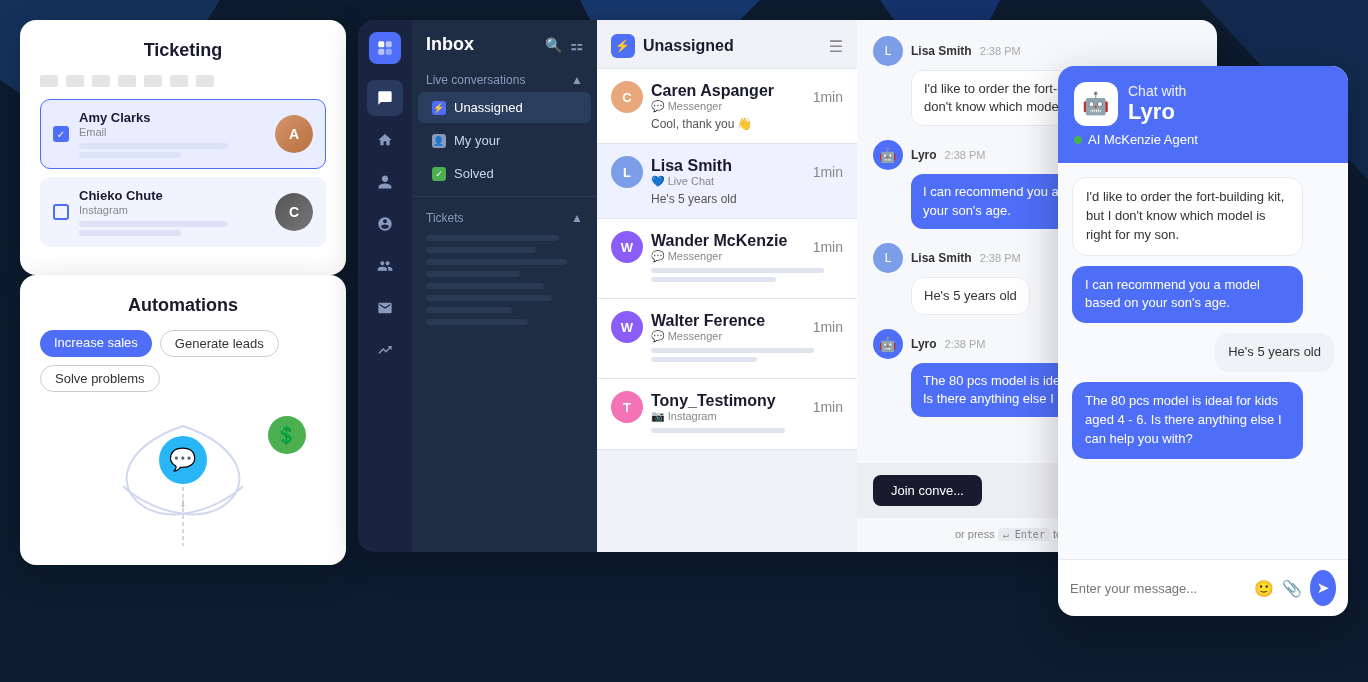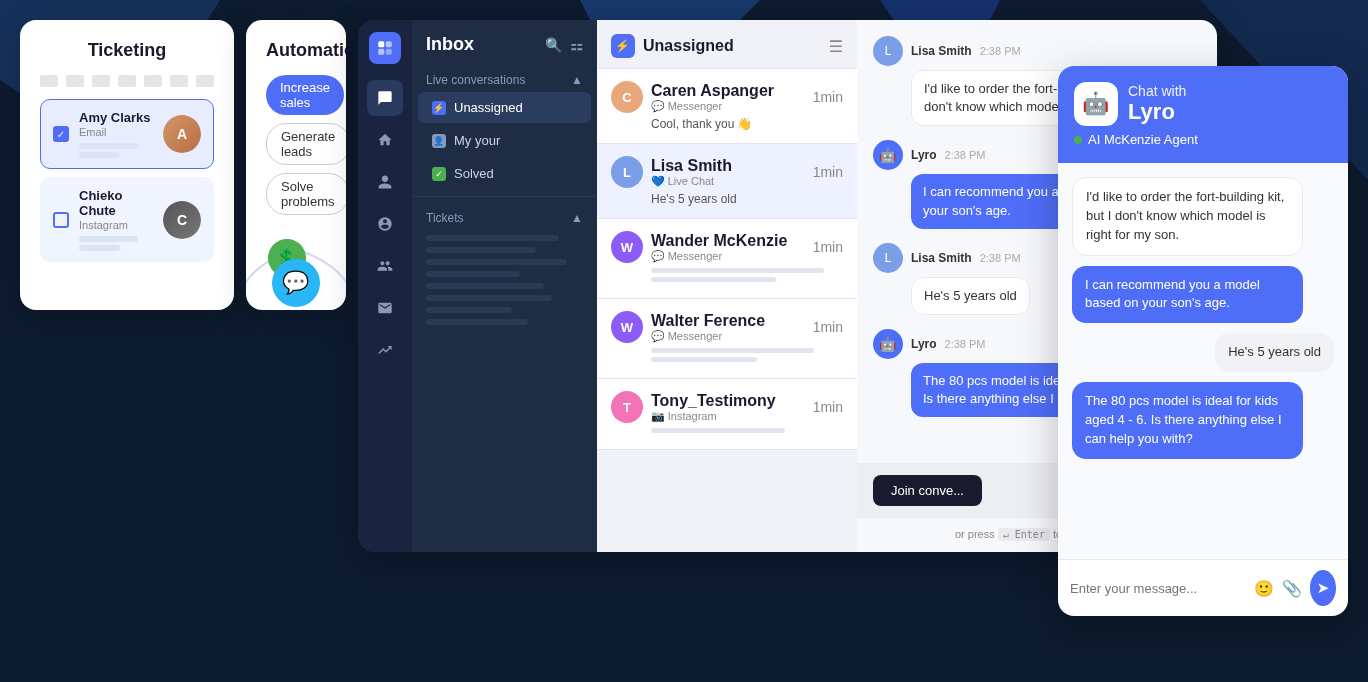--- a/index.html
+++ b/index.html
@@ -26,22 +26,22 @@
       position: relative;
       z-index: 1;
       padding: 20px;
       width: 100%;
       height: 100%;
     }
 
     
     .left-col {
       display: flex;
-      flex-direction: row;
-      gap: 12px;
+      flex-direction: column;
+      gap: 0;
       width: 326px;
       flex-shrink: 0;
     }
 
     
     .card {
       background: #fff;
       border-radius: 16px;
       padding: 20px;
       box-shadow: 0 8px 32px rgba(0,0,0,0.18);

